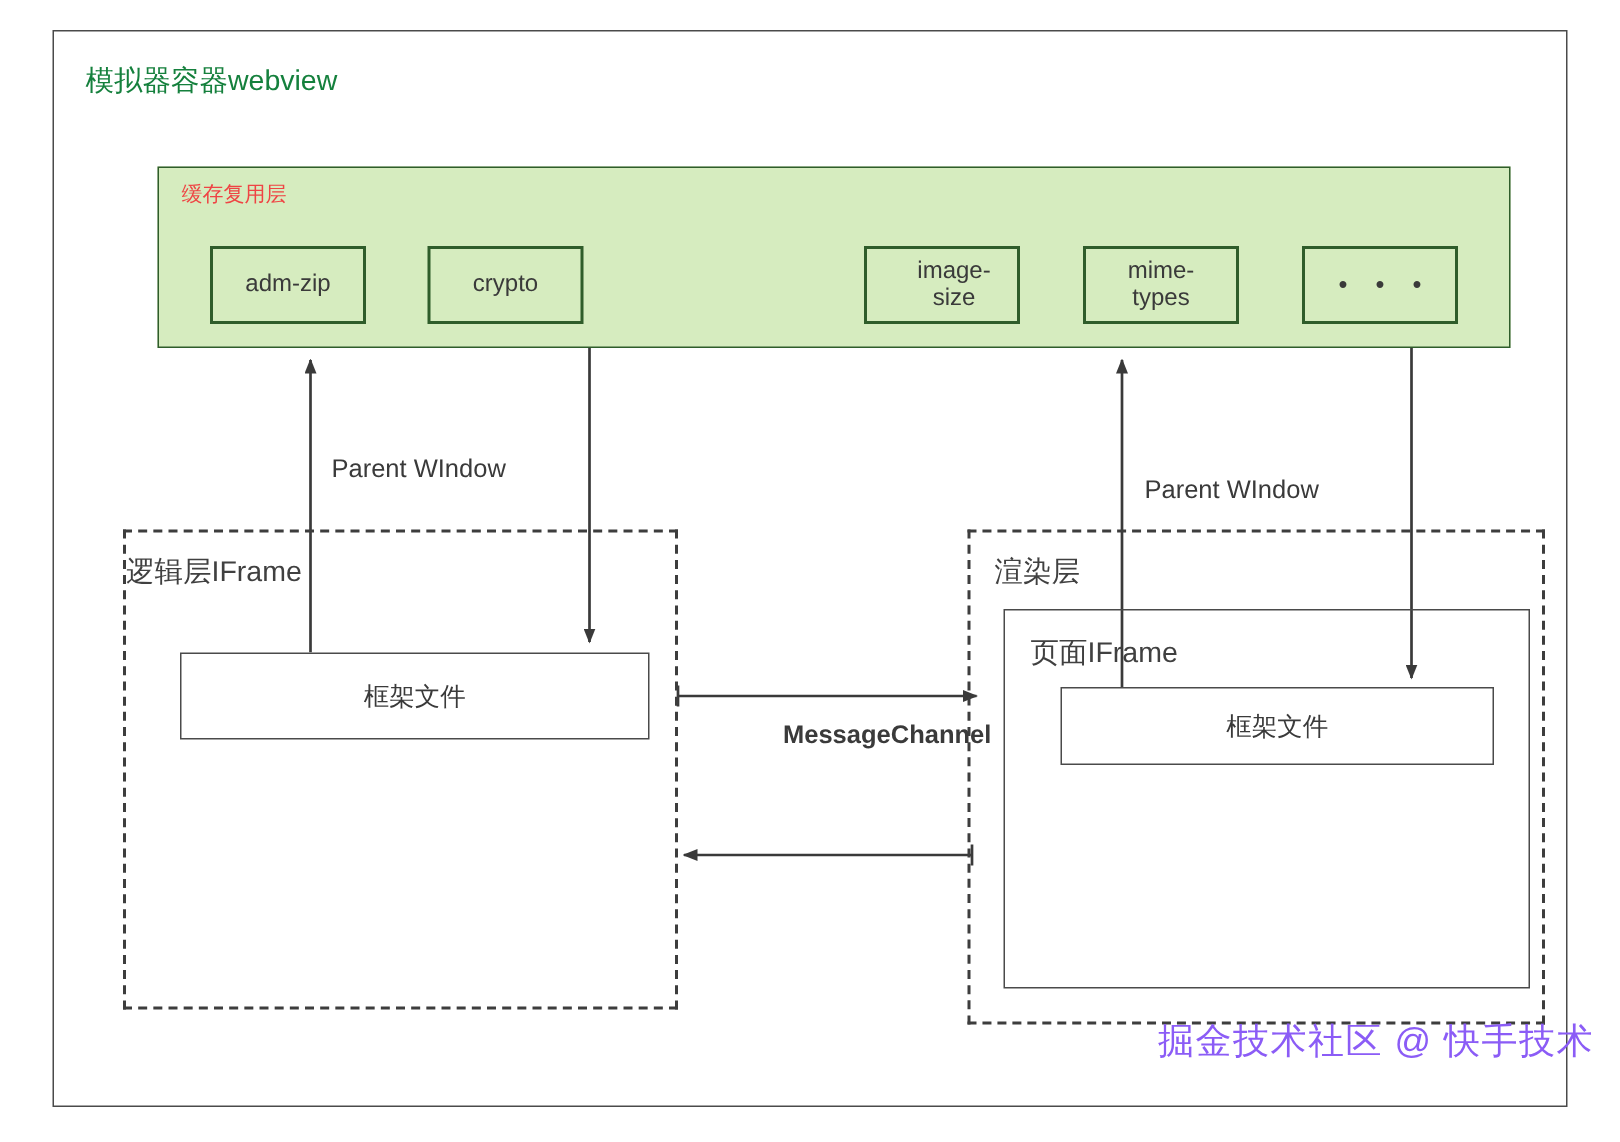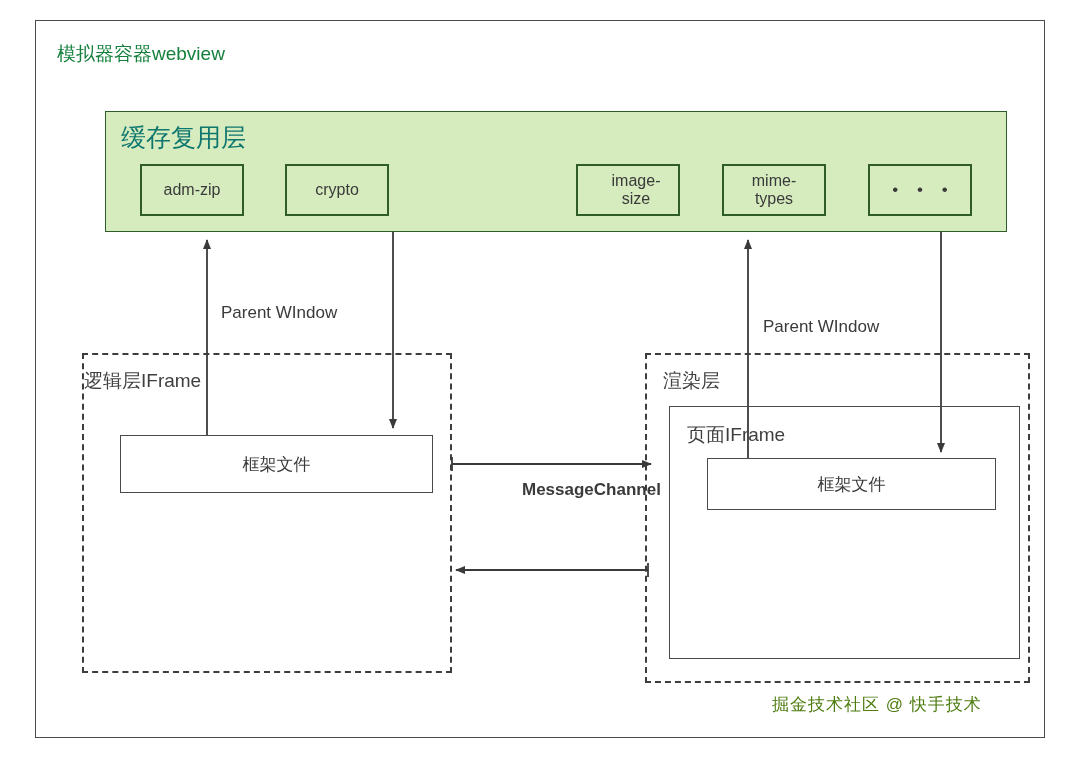--- a/index.html
+++ b/index.html
@@ -48,22 +48,22 @@
 
   .cache-layer {
     left: 105px; top: 111px;
     width: 902px; height: 121px;
     background: #d6ecbf;
     border: 1.5px solid #2f5d2a;
     box-sizing: border-box;
   }
   .cache-layer-title {
     left: 121px; top: 121px;
-    font-size: 25px;
-    color: #0f766e;
+    font-size: 14px;
+    color: #ef4444;
     white-space: nowrap;
   }
 
   .module-box {
     height: 52px;
     background: #d6ecbf;
     border: 2px solid #2f5d2a;
     box-sizing: border-box;
     display: flex;
     align-items: center;
@@ -125,23 +125,23 @@
   .edge-label {
     font-size: 17px;
     color: #3a3a3a;
     white-space: nowrap;
   }
   .lbl-parent-1 { left: 221px; top: 303px; }
   .lbl-parent-2 { left: 763px; top: 317px; }
   .lbl-msgchan  { left: 481px; top: 480px; font-weight: bold; margin-left: 41px; }
 
   .watermark {
-    left: 772px; top: 693px;
-    font-size: 17px;
-    color: #4d7c0f;
+    left: 772px; top: 678px;
+    font-size: 24px;
+    color: #8b5cf6;
     white-space: nowrap;
     letter-spacing: 1px;
   }
 </style>
 </head>
 <body>
 
 <div id="canvas">
 
   <svg id="svg-layer" viewBox="0 0 1080 761">

